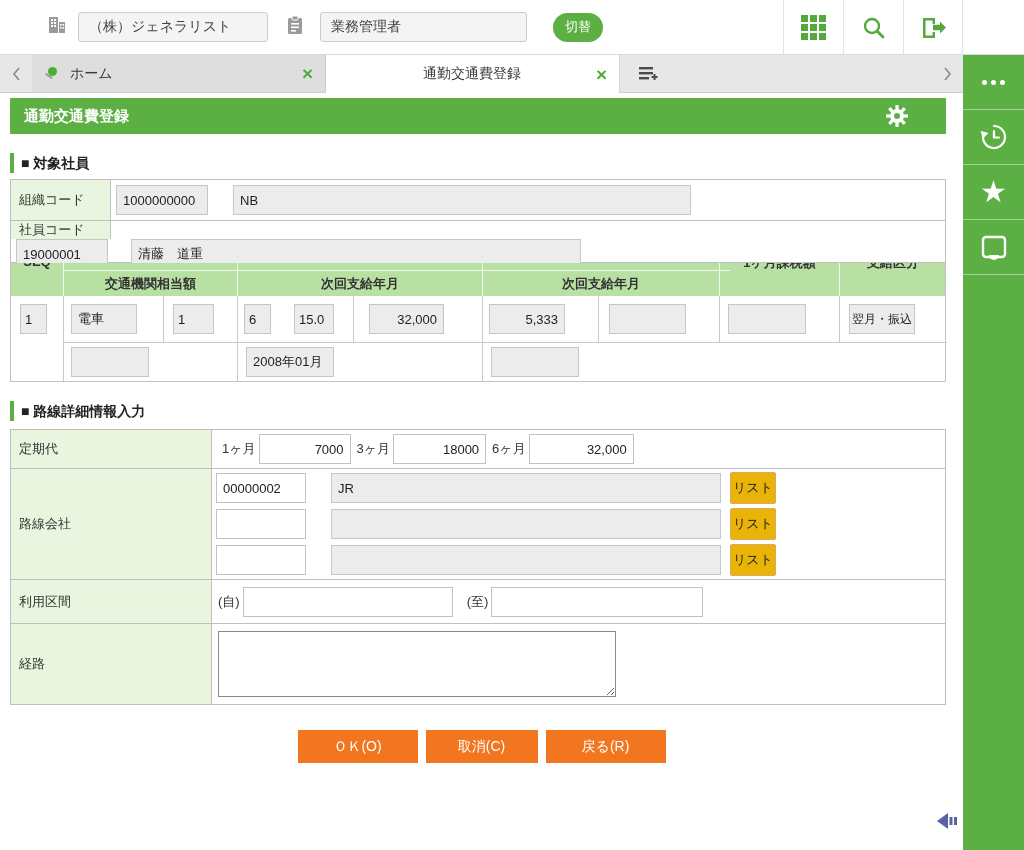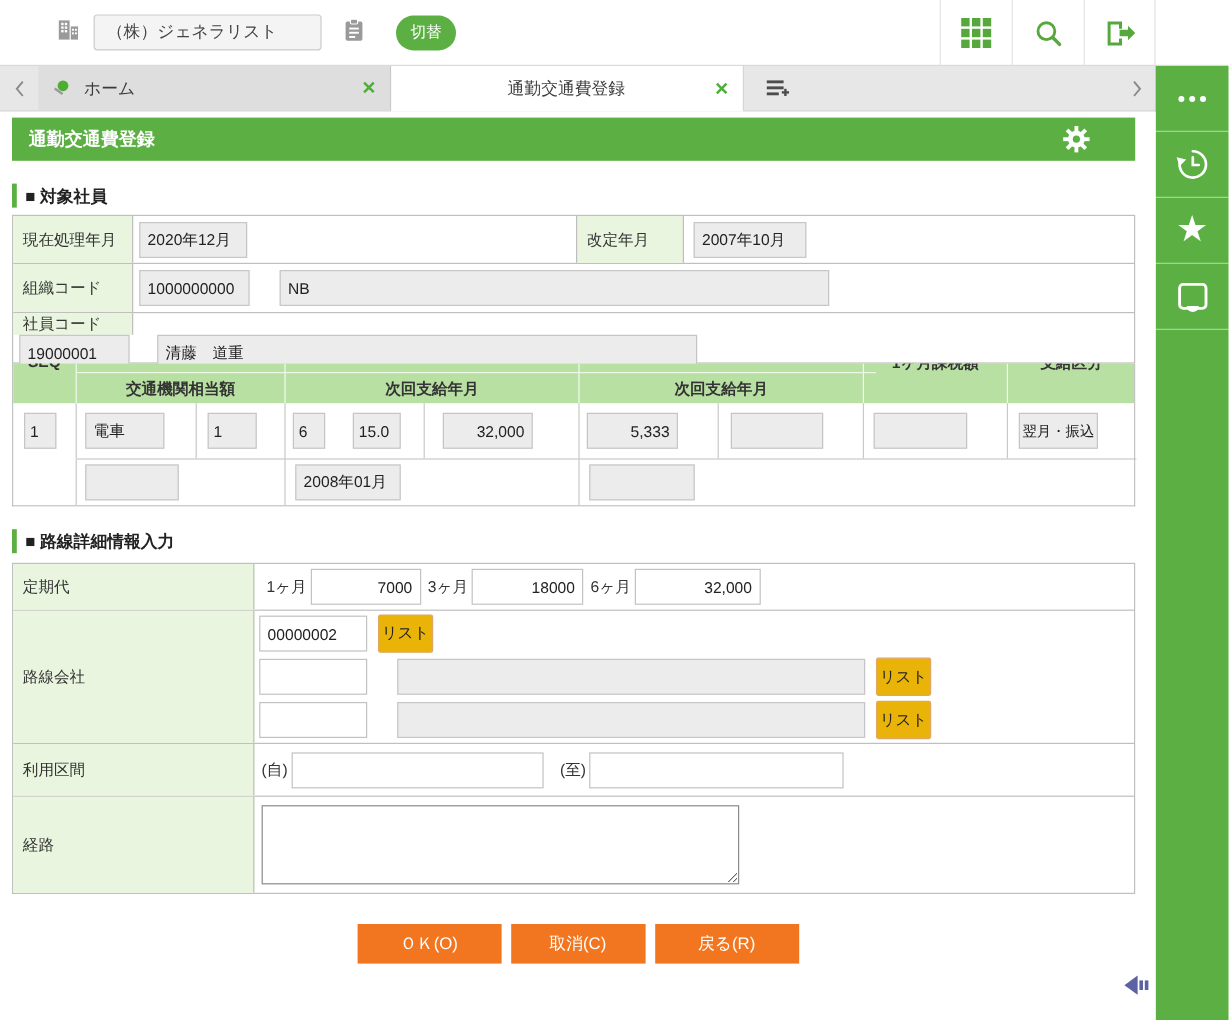--- a/index.html
+++ b/index.html
@@ -125,20 +125,21 @@
       <input class="tb-input company" value="（株）ジェネラリスト" style="">
       <span style="margin-left:8px;">
         <svg width="18" height="22" viewBox="0 0 18 22">
             <rect x="2" y="4" width="14" height="16" rx="1.5" fill="#9a9a9a"></rect>
             <rect x="6" y="2" width="6" height="4" rx="1" fill="#9a9a9a" stroke="#fff" stroke-width="1"></rect>
             <rect x="5" y="9" width="8" height="1.6" fill="#fff"></rect>
             <rect x="5" y="12.5" width="8" height="1.6" fill="#fff"></rect>
             <rect x="5" y="16" width="5" height="1.6" fill="#fff"></rect>
           </svg>
       </span>
+      <input class="tb-input role" value="業務管理者" style="">
       <button class="switch-btn">切替</button>
     </div>
     <div class="tb-right">
       <div class="tb-ico">
         <span class="grid-ico">
             <i></i>
             <i></i>
             <i></i>
             <i></i>
             <i></i>
@@ -244,30 +245,20 @@
               <rect x="10.4" y="18" width="3.2" height="5" transform="rotate(135 12 12)"></rect>
             </g>
             <circle cx="12" cy="12" r="3" fill="#5cb043"></circle>
           </svg>
       </span>
     </div>
 
     <div class="sec-head">■ 対象社員</div>
 
     <div class="ftable">
-      <div class="frow h40">
-        <div class="flabel">現在処理年月</div>
-        <div class="fcontent" style="width:369px;">
-          <input class="ro" readonly="" style="width: 90px; margin-left: 5px;" value="2020年12月">
-        </div>
-        <div class="flabel" style="width:90px; border-left:1px solid #bfbfbf;">改定年月</div>
-        <div class="fcontent" style="flex:1;">
-          <input class="ro" readonly="" style="width: 94px; margin-left: 8px;" value="2007年10月">
-        </div>
-      </div>
       <div class="frow h41">
         <div class="flabel">組織コード</div>
         <div class="fcontent" style="flex:1;">
           <input class="ro" readonly="" style="width: 92px; margin-left: 5px;" value="1000000000">
           <input class="ro" readonly="" style="width: 458px; margin-left: 25px;" value="NB">
         </div>
       </div>
       <div class="frow h41">
         <div class="flabel">社員コード</div>
         <div class="fcontent" style="flex:1;">
@@ -356,20 +347,21 @@
           <span class="inline-lbl">6ヶ月</span>
           <input class="ed tr" style="width: 105px;" value="32,000">
         </div>
       </div>
       <div class="rrow" style="height:111px;">
         <div class="rlabel">路線会社</div>
         <div class="rcontent" style="padding-left:0;">
           <div class="company-rows">
             <div class="company-row">
               <input class="ed" style="width: 90px;" value="00000002">
+              <input class="ro" readonly="" style="width: 390px; margin-left: 20px;" value="JR">
               <button class="list-btn">リスト</button>
             </div>
             <div class="company-row">
               <input class="ed" style="width: 90px;" value="">
               <input class="ro" readonly="" style="width: 390px; margin-left: 20px;" value="">
               <button class="list-btn">リスト</button>
             </div>
             <div class="company-row">
               <input class="ed" style="width: 90px;" value="">
               <input class="ro" readonly="" style="width: 390px; margin-left: 20px;" value="">

